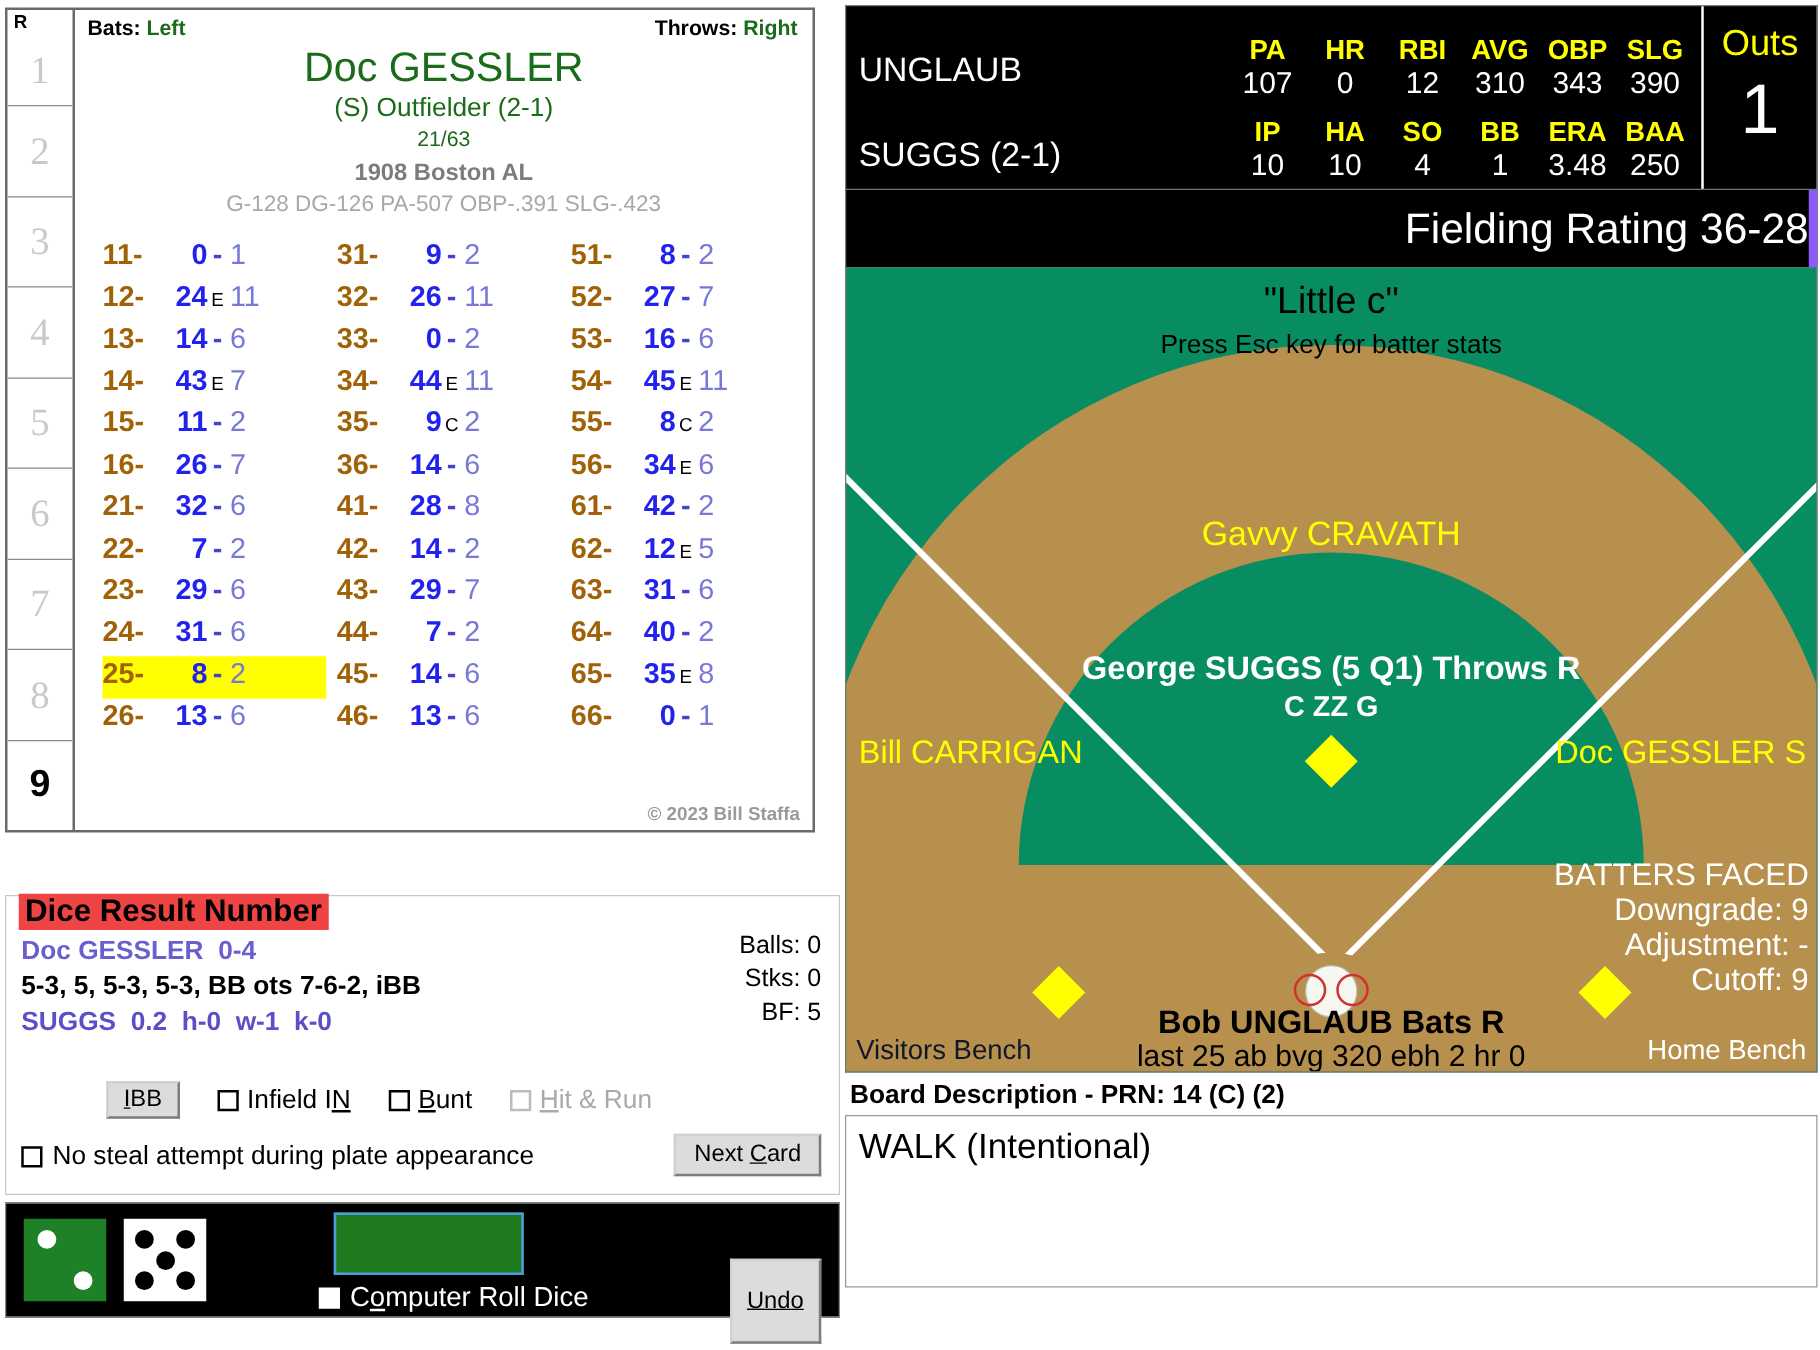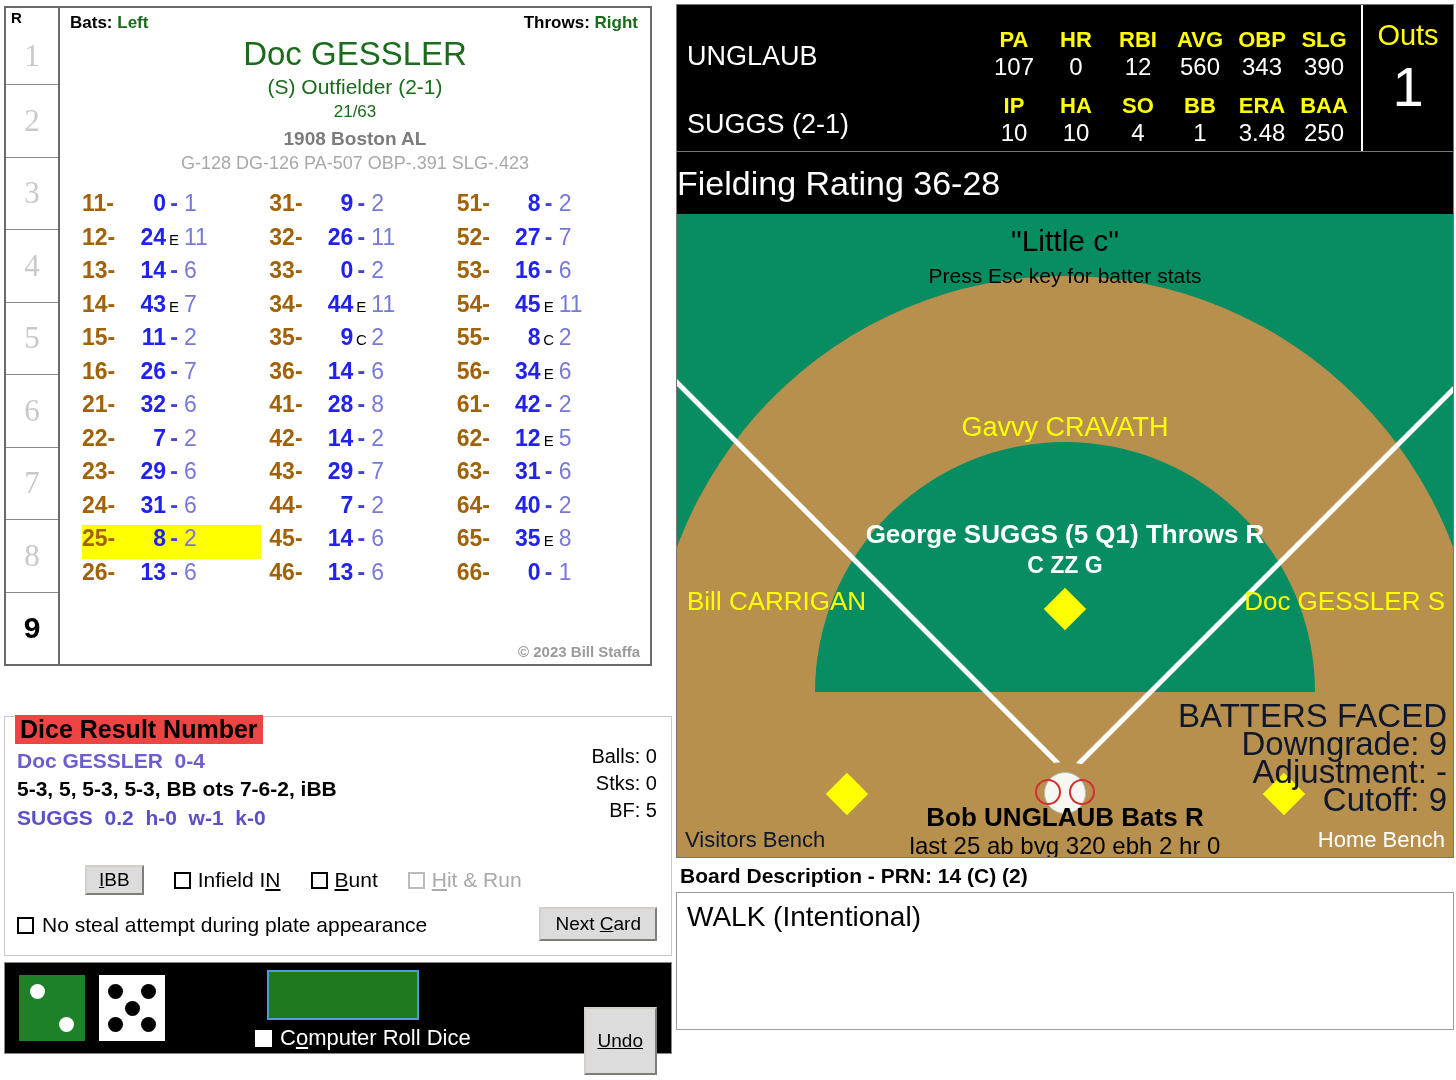--- a/index.html
+++ b/index.html
@@ -147,22 +147,22 @@
     grid-template-columns: repeat(6, 62px); text-align: center; }
   #sg-bat { top: 22px; } #sg-pit { top: 88px; }
   .sg-h { color: #ffff00; font-size: 22px; font-weight: bold; }
   .sg-v { color: #fff; font-size: 24px; }
   #outs-box { width: 92px; border-left: 2px solid #fff;
     display: flex; flex-direction: column; align-items: center; padding-top: 14px;}
   #outs-lab { color: #ffff00; font-size: 29px; }
   #outs-val { color: #fff; font-size: 56px; margin-top: 2px; }
 
   #fielding-bar { width: 100%; height: 62px; background: #000;
-    border-left: 1px solid #777; border-right: 1px solid #8b5cf6;
-    display: flex; align-items: center; justify-content: flex-start; }
+    border-left: 1px solid #777; border-right: 7px solid #8b5cf6;
+    display: flex; align-items: center; justify-content: flex-end; }
   #fielding-bar span { color: #fff; font-size: 34px; }
 
   
   #field { position: relative; width: 100%; height: 644px;
     background: #088C62; overflow: hidden;
     border: 1px solid #777; border-top: none; }
   #outfield-arc { position: absolute; left: 50%; top: 62px;
     width: 830px; height: 700px; margin-left: -415px;
     background: #B8904E; border-radius: 50% 50% 0 0 / 60% 60% 0 0; }
   #infield-cut { position: absolute; left: 50%; top: 228px;
@@ -190,21 +190,21 @@
   #f-littlec { left: 0; right: 0; top: 10px; font-size: 30px; color: #000; }
   #f-esc { left: 0; right: 0; top: 50px; font-size: 21px; color: #000; }
   #f-cf { left: 0; right: 0; top: 198px; font-size: 27px; color: #ffff00; }
   #f-pitcher { left: 0; right: 0; top: 305px; font-size: 26px; color: #fff;
     font-weight: bold; }
   #f-pitcher2 { left: 0; right: 0; top: 338px; font-size: 23px; color: #fff;
     font-weight: bold; }
   #f-3b { left: 10px; top: 372px; font-size: 26px; color: #ffff00; text-align:left;}
   #f-1b { right: 8px; top: 372px; font-size: 26px; color: #ffff00; text-align:right;}
   #bf-block { position: absolute; right: 6px; top: 472px; text-align: right;
-    color: #0f172a; font-size: 33px; line-height: 28px; margin-top: 16px; }
+    color: #ffffff; font-size: 25px; line-height: 28px; }
   #f-batter { left: 0; right: 0; top: 588px; font-size: 26px; color: #000;
     font-weight: bold; }
   #f-batter2 { left: 0; right: 0; top: 618px; font-size: 24px; color: #000; }
   #vis-bench { position: absolute; left: 8px; top: 612px; font-size: 22px;
     color: #0f172a; line-height: 28px; text-align: left;}
   #home-bench { position: absolute; right: 8px; top: 612px; font-size: 22px;
     color: #fff; line-height: 28px; text-align: right;}
 
   #board-desc-label { margin-top: 6px; font-size: 21px; font-weight: bold;
     color: #000; padding-left: 4px; }
@@ -356,21 +356,21 @@
       <div class="stat-grid" id="sg-bat">
           <div class="sg-h">PA</div>
           <div class="sg-h">HR</div>
           <div class="sg-h">RBI</div>
           <div class="sg-h">AVG</div>
           <div class="sg-h">OBP</div>
           <div class="sg-h">SLG</div>
           <div class="sg-v">107</div>
           <div class="sg-v">0</div>
           <div class="sg-v">12</div>
-          <div class="sg-v">560</div>
+          <div class="sg-v">310</div>
           <div class="sg-v">343</div>
           <div class="sg-v">390</div>
         </div>
       <div class="stat-grid" id="sg-pit">
           <div class="sg-h">IP</div>
           <div class="sg-h">HA</div>
           <div class="sg-h">SO</div>
           <div class="sg-h">BB</div>
           <div class="sg-h">ERA</div>
           <div class="sg-h">BAA</div>

